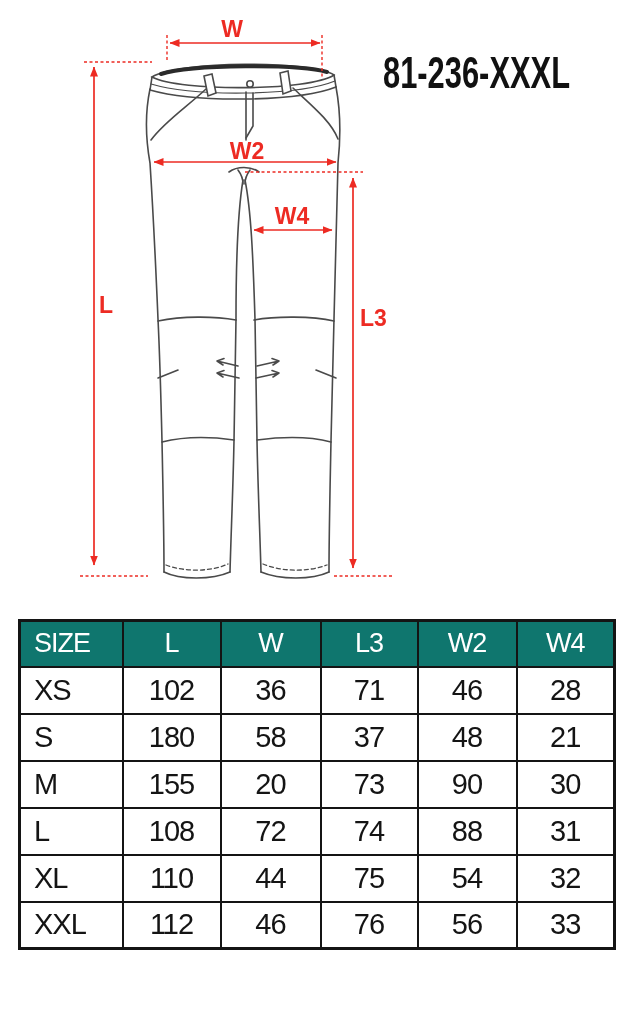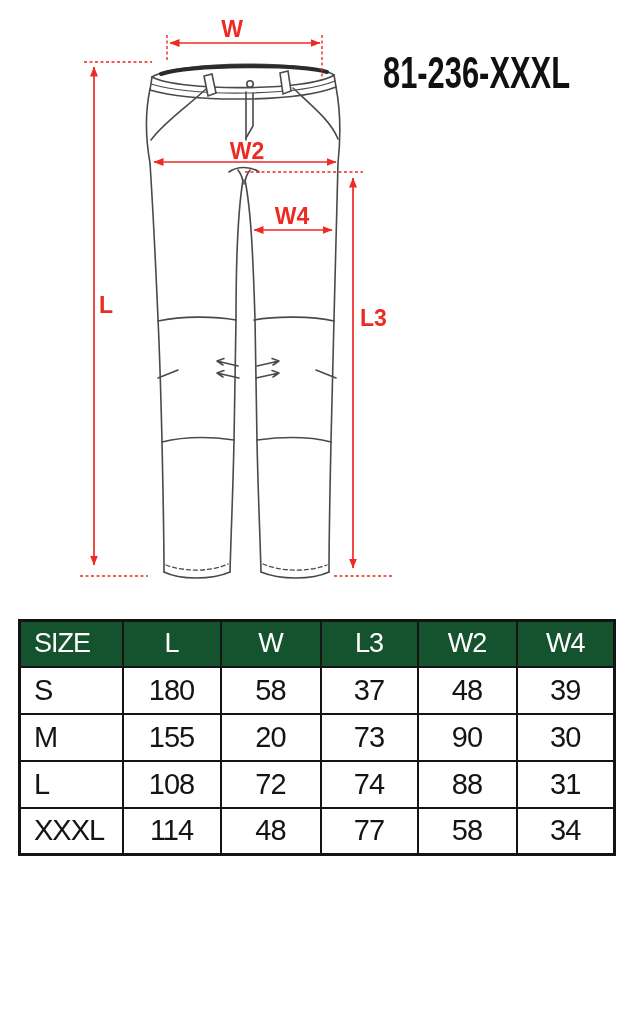--- a/index.html
+++ b/index.html
@@ -9,21 +9,21 @@
   .diagram-wrap { position:absolute; top:0; left:0; width:632px; height:600px; }
   .table-wrap { position:absolute; top:619px; left:18px; width:595px; }
   table.size-table { width:595px; border-collapse:collapse; table-layout:fixed;
                      border:3px solid #141414; }
   table.size-table th, table.size-table td {
       border:2px solid #141414; color:#141414;
       font-size:29px; letter-spacing:-1px; font-weight:400;
       text-align:center; vertical-align:middle; height:47px; overflow:hidden;
   }
   table.size-table th {
-      background:#14532d; color:#ffffff; font-size:27px; height:46px; font-weight:400;
+      background:#0f766e; color:#ffffff; font-size:27px; height:46px; font-weight:400;
   }
   table.size-table th.first, table.size-table td.first {
       text-align:left; padding-left:13px;
   }
 </style>
 </head>
 <body>
 
 <div class="stage">
 
@@ -133,47 +133,63 @@
           <th class="first">SIZE</th>
           <th>L</th>
           <th>W</th>
           <th>L3</th>
           <th>W2</th>
           <th>W4</th>
         </tr>
       </thead>
       <tbody>
         <tr>
+          <td class="first">XS</td>
+          <td>102</td>
+          <td>36</td>
+          <td>71</td>
+          <td>46</td>
+          <td>28</td>
+        </tr>
+        <tr>
           <td class="first">S</td>
           <td>180</td>
           <td>58</td>
           <td>37</td>
           <td>48</td>
-          <td>39</td>
+          <td>21</td>
         </tr>
         <tr>
           <td class="first">M</td>
           <td>155</td>
           <td>20</td>
           <td>73</td>
           <td>90</td>
           <td>30</td>
         </tr>
         <tr>
           <td class="first">L</td>
           <td>108</td>
           <td>72</td>
           <td>74</td>
           <td>88</td>
           <td>31</td>
         </tr>
         <tr>
-          <td class="first">XXXL</td>
-          <td>114</td>
-          <td>48</td>
-          <td>77</td>
-          <td>58</td>
-          <td>34</td>
+          <td class="first">XL</td>
+          <td>110</td>
+          <td>44</td>
+          <td>75</td>
+          <td>54</td>
+          <td>32</td>
+        </tr>
+        <tr>
+          <td class="first">XXL</td>
+          <td>112</td>
+          <td>46</td>
+          <td>76</td>
+          <td>56</td>
+          <td>33</td>
         </tr>
       </tbody>
     </table>
   </div>
 </div>
 
 </body></html>

